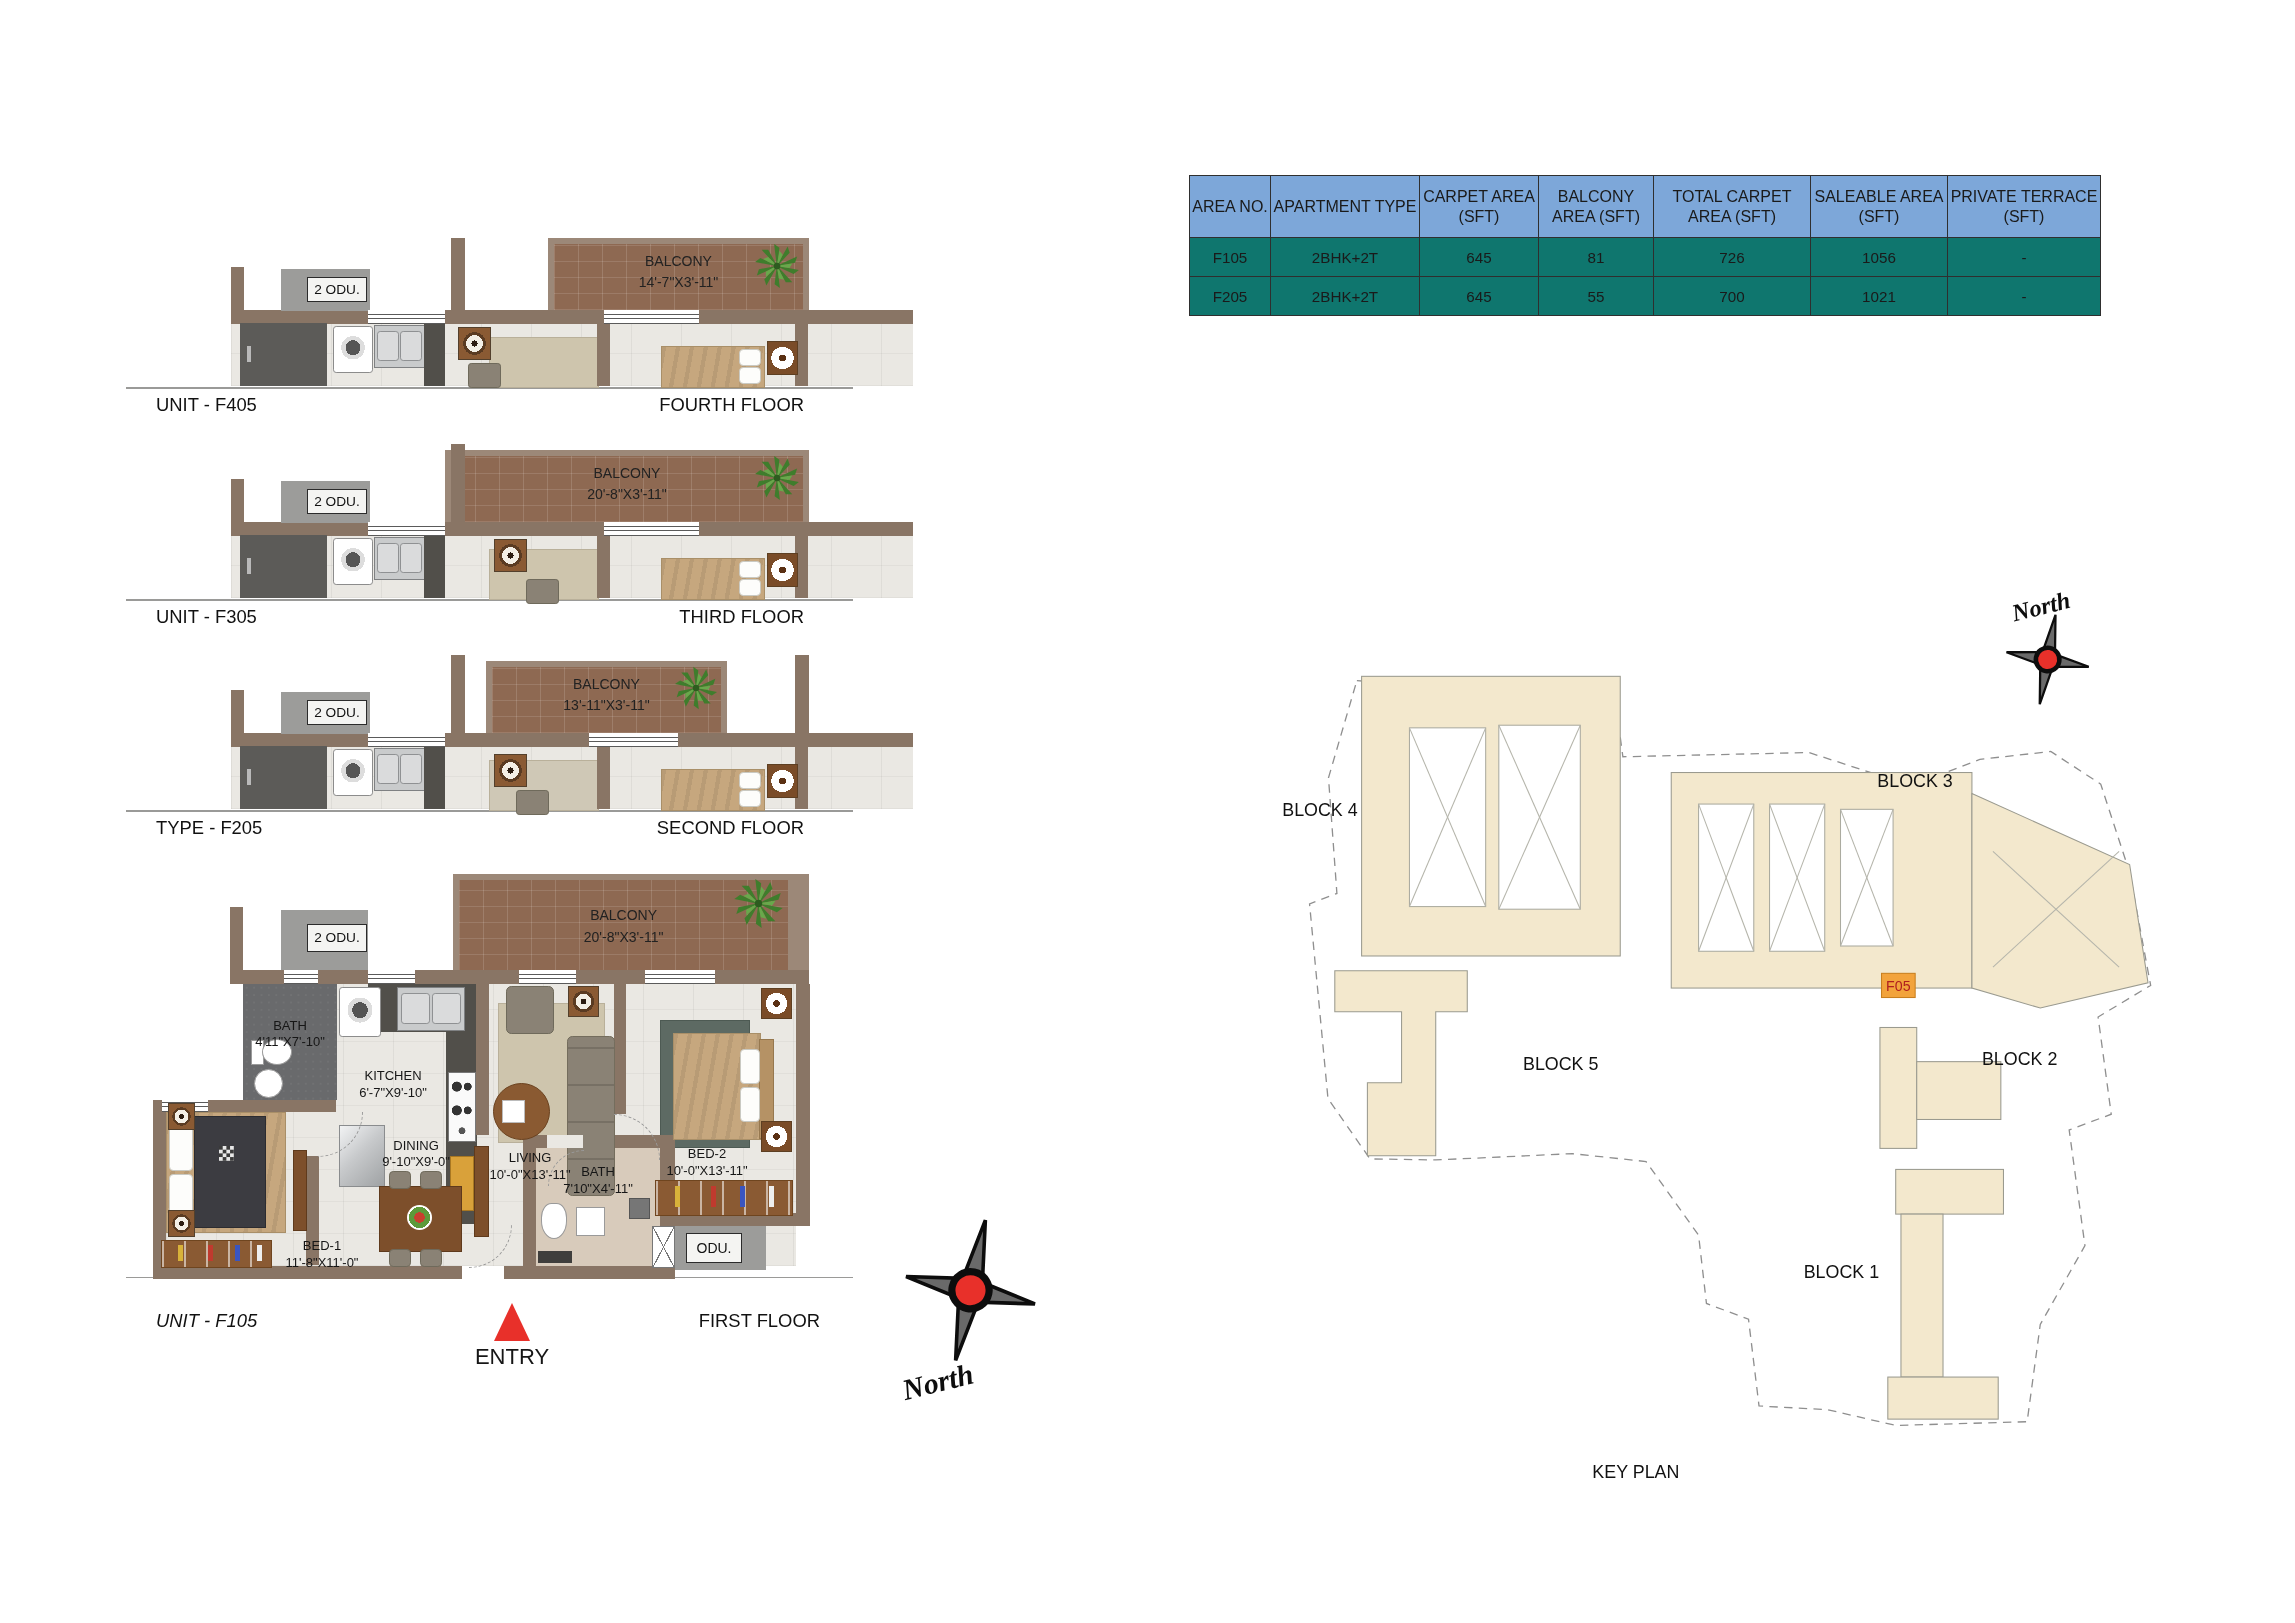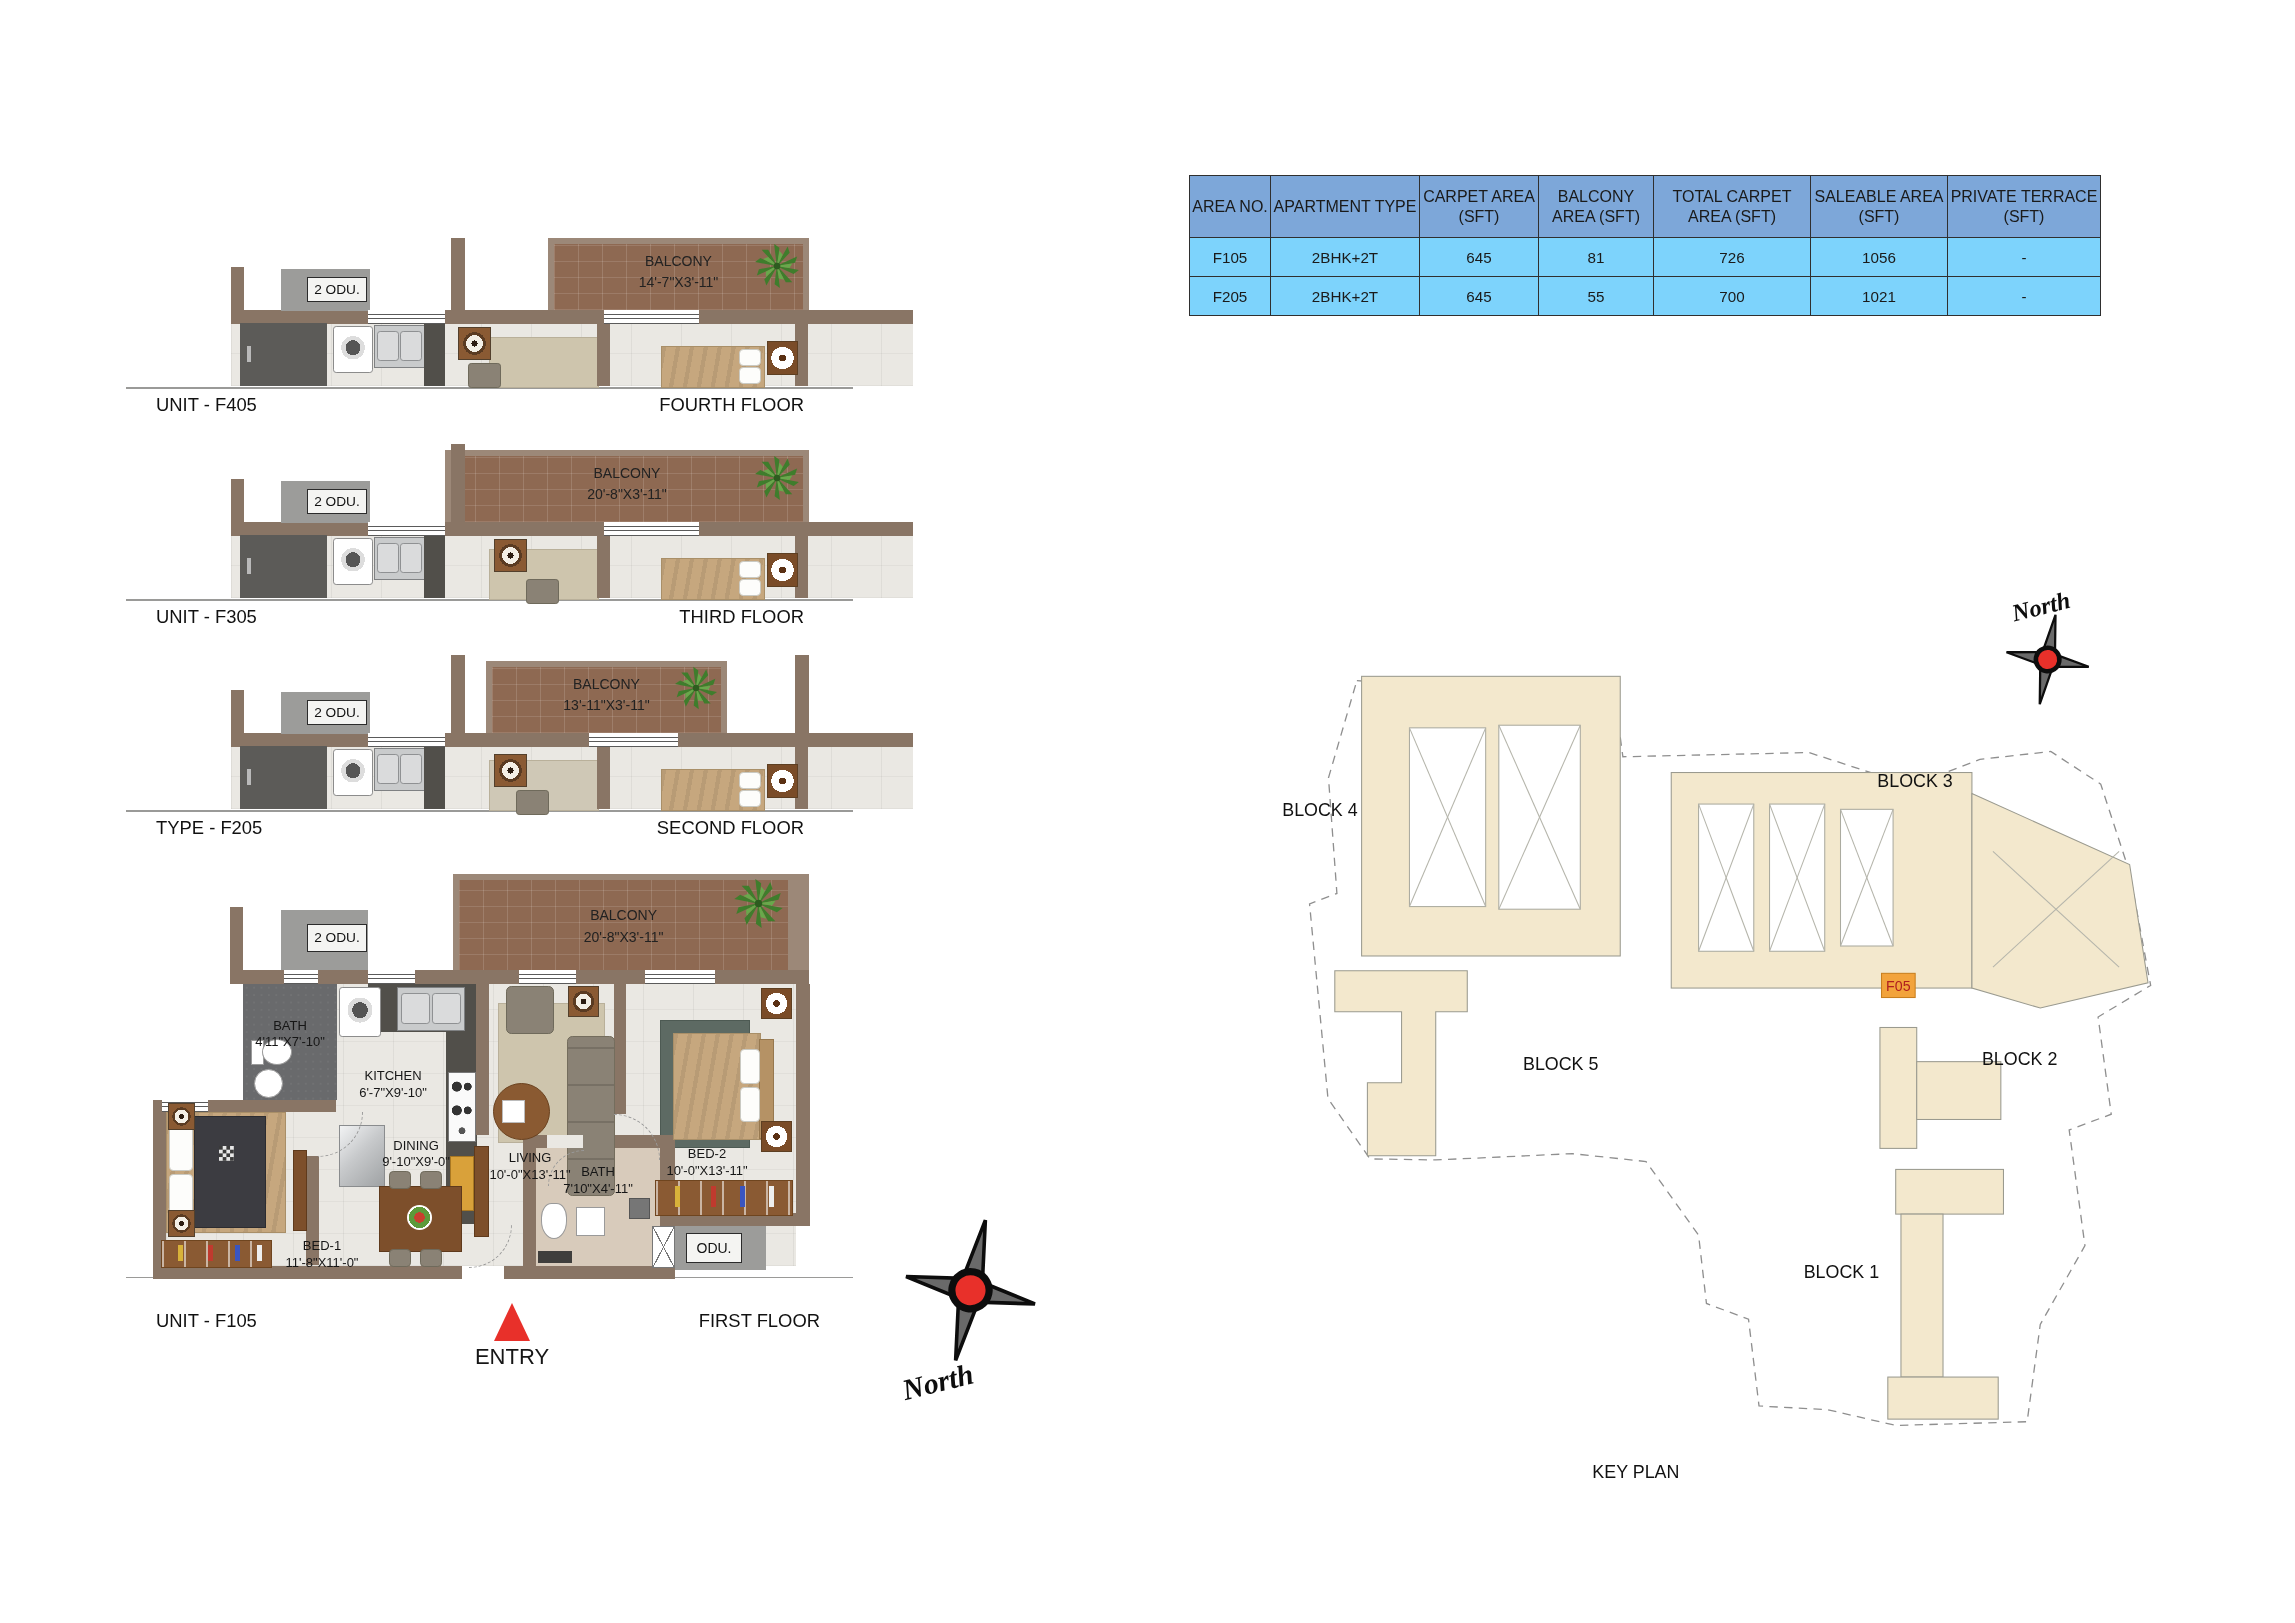--- a/index.html
+++ b/index.html
@@ -91,21 +91,21 @@
   .s-ground{left:0;top:149px;width:727px;height:1.6px;}
   .s-unit{left:30px;top:156px;}
   .s-fl{left:526px;top:156px;width:152px;text-align:right;}
   .balcony{top:0;height:72px;z-index:1;}
   .plantsvg{position:absolute;z-index:4;}
   
   .areatable{border-collapse:collapse;table-layout:fixed;width:911px;}
   .areatable td,.areatable th{border:1.1px solid #2f2f2f;text-align:center;vertical-align:middle;
      font-weight:normal;padding:0;}
   .areatable th{background:#7da7d9;height:61px;font-size:16px;line-height:1.25;}
-  .areatable td{height:38px;font-size:15.2px;background:#7dd3fc;}
+  .areatable td{height:38px;font-size:15.2px;background:#0f766e;}
   
   .kp-beige{fill:#f3e8cd;stroke:#9a9a8f;stroke-width:2;}
   .kp-court{fill:#ffffff;stroke:#ababa0;stroke-width:2;}
   .kp-x{stroke:#b5b5ab;stroke-width:2;}
   .kp-label{font-size:34px;fill:#111;}
   .north-text{font-family:"Liberation Serif",serif;font-style:italic;font-weight:bold;fill:#0d0d0d;}
 </style>
 </head>
 <body>
 
@@ -377,21 +377,21 @@
     <div class="a chair" style="left:294px;top:387px;width:20px;height:16px;z-index:3;"></div>
     <div class="a rlabel" style="left:290px;top:276px;z-index:4;">DINING</div>
     <div class="a rlabel" style="left:290px;top:292px;z-index:4;">9'-10"X9'-0"</div>
 
     <div class="a arc" style="left:343px;top:363px;width:42px;height:42px;transform:scaleY(-1);z-index:3;"></div>
 
     <div class="a ground" style="left:0;top:415px;width:727px;height:1.1px;"></div>
 
     <div class="a" style="left:368px;top:441px;width:0;height:0;border-left:18px solid transparent;border-right:18px solid transparent;border-bottom:38px solid #e8302a;z-index:4;"></div>
     <div class="a rlabel" style="left:386px;top:482px;font-size:22px;z-index:4;">ENTRY</div>
-    <div class="a biglabel" style="left:30px;top:448px;z-index:4;">UNIT - F105</div>
+    <div class="a biglabel" style="left:30px;top:448px;z-index:4;font-style:italic;">UNIT - F105</div>
     <div class="a biglabel" style="left:542px;top:448px;width:152px;text-align:right;z-index:4;">FIRST FLOOR</div>
   </div>
 
   <div class="a" style="left:1189px;top:175px;">
     <table class="areatable">
       <colgroup>
         <col style="width:81px">
           <col style="width:149px">
           <col style="width:119px">
         <col style="width:115px">

